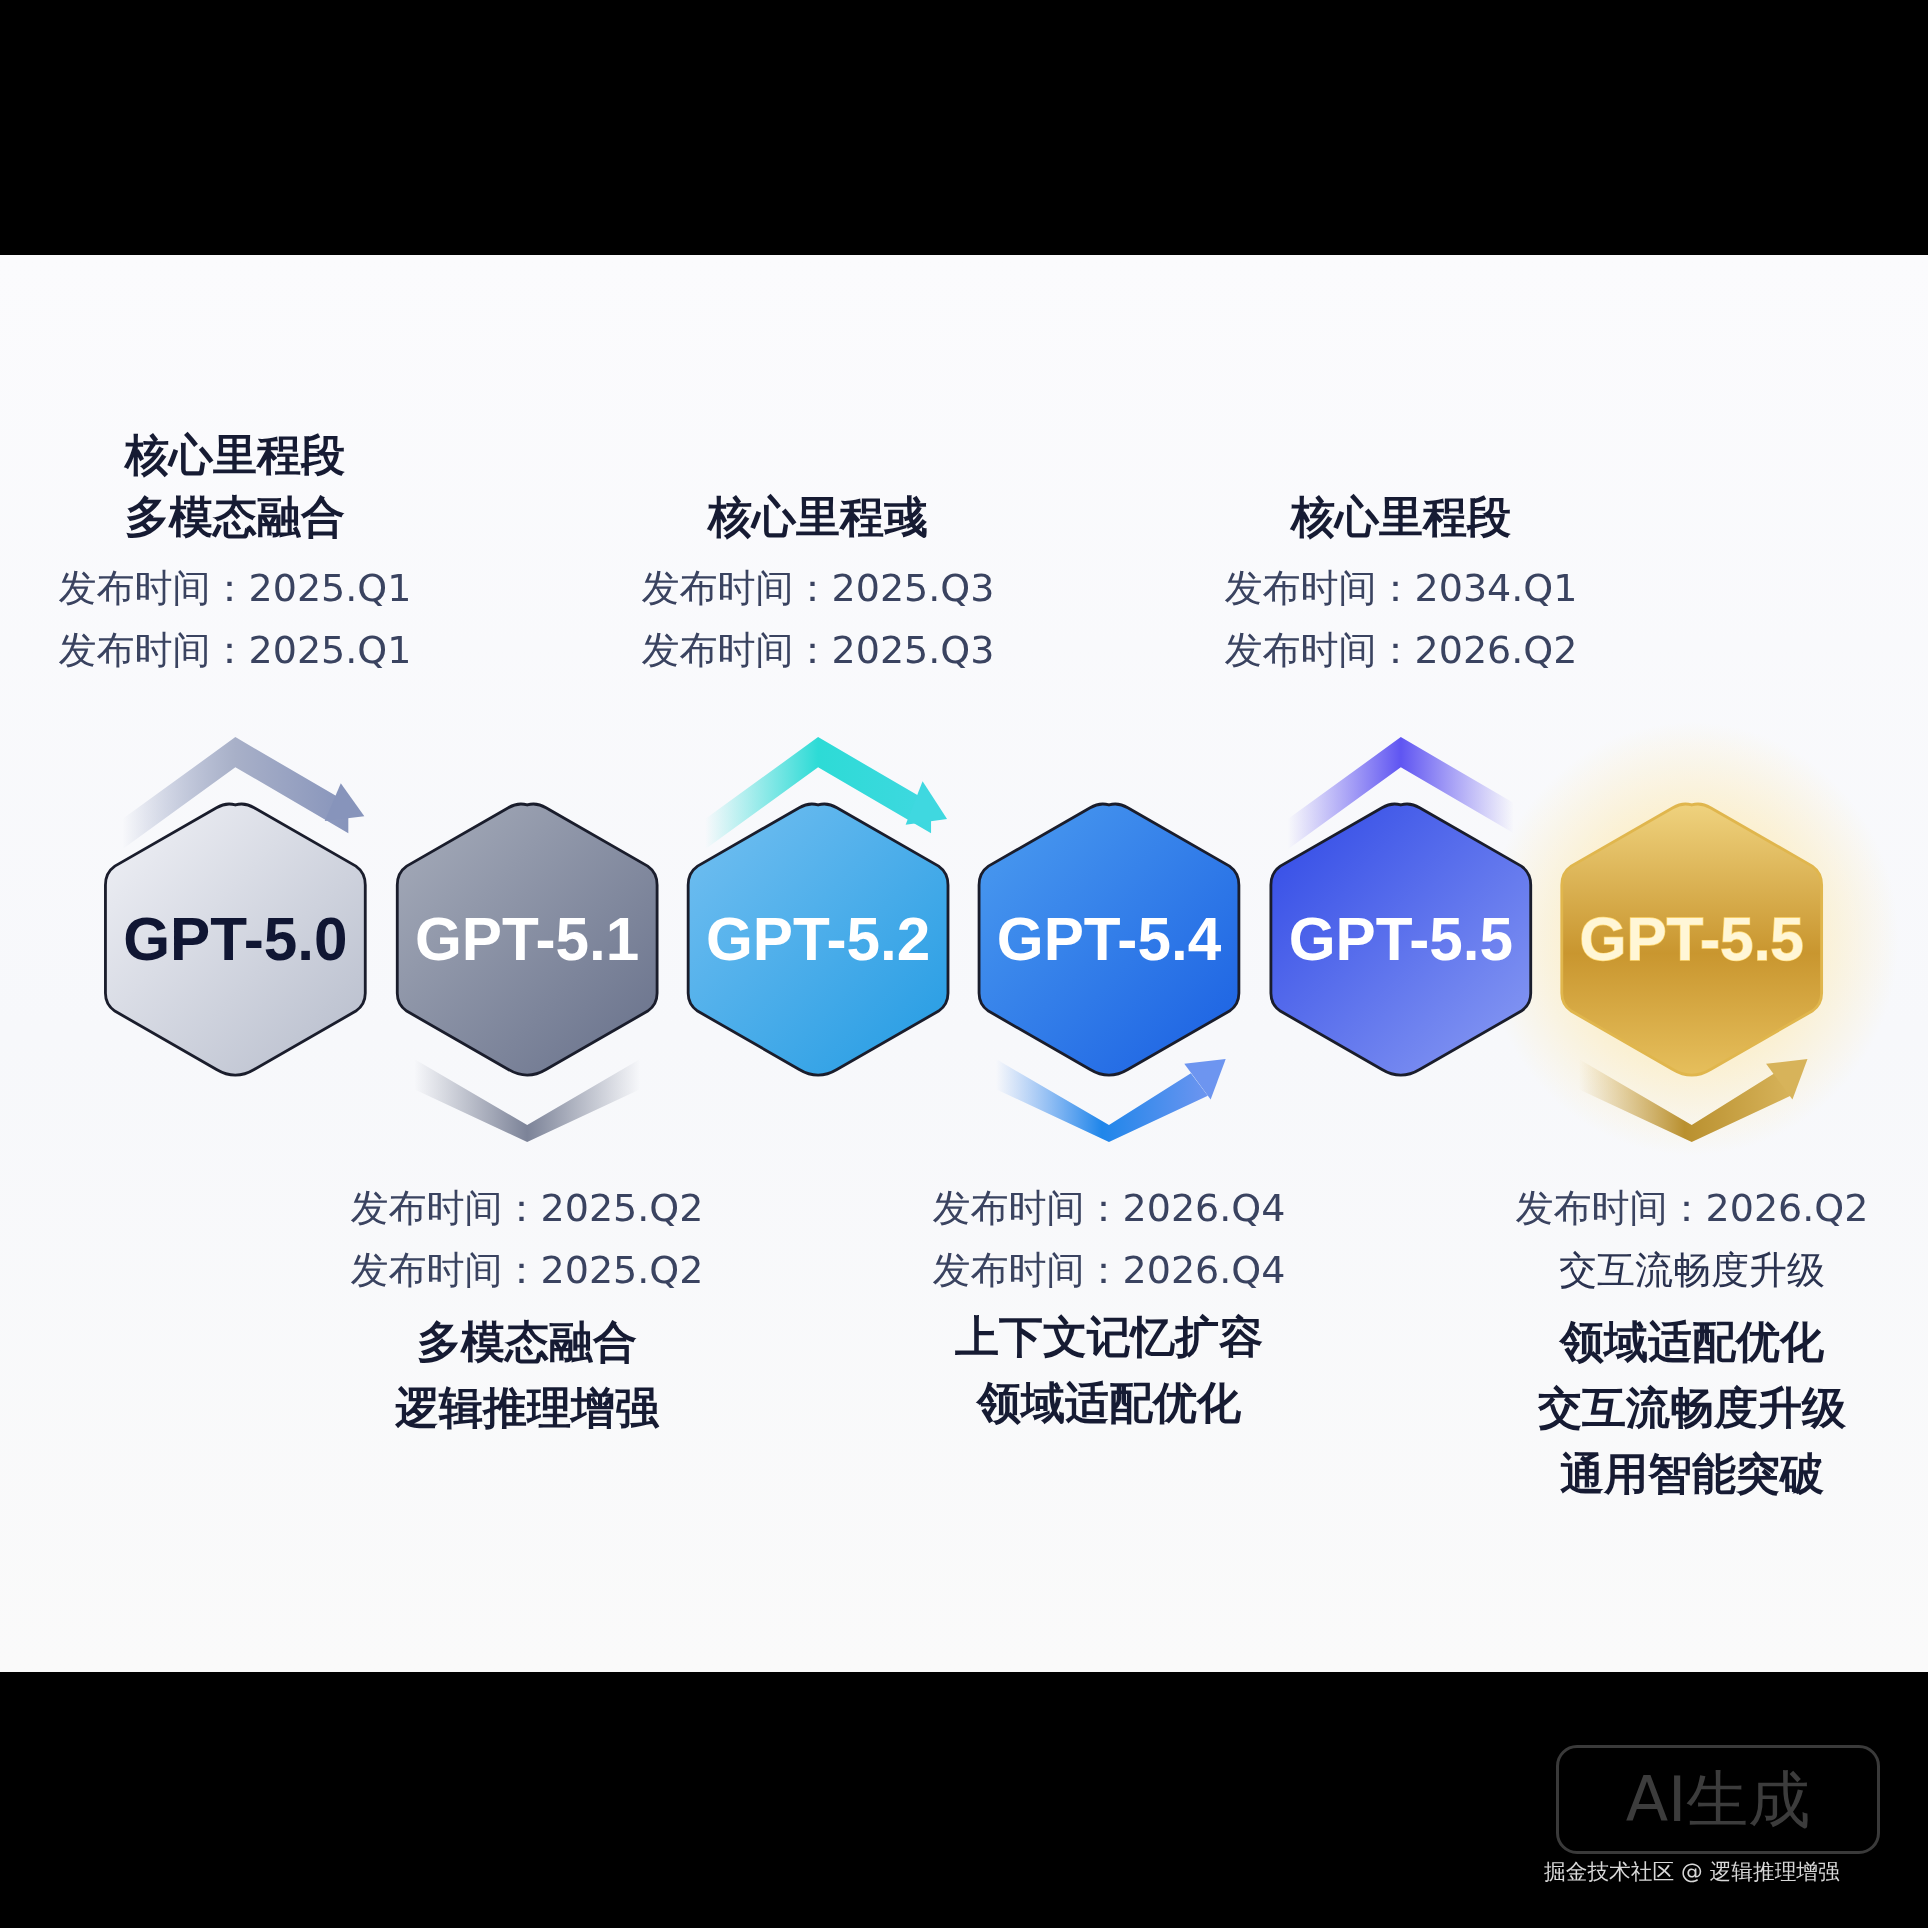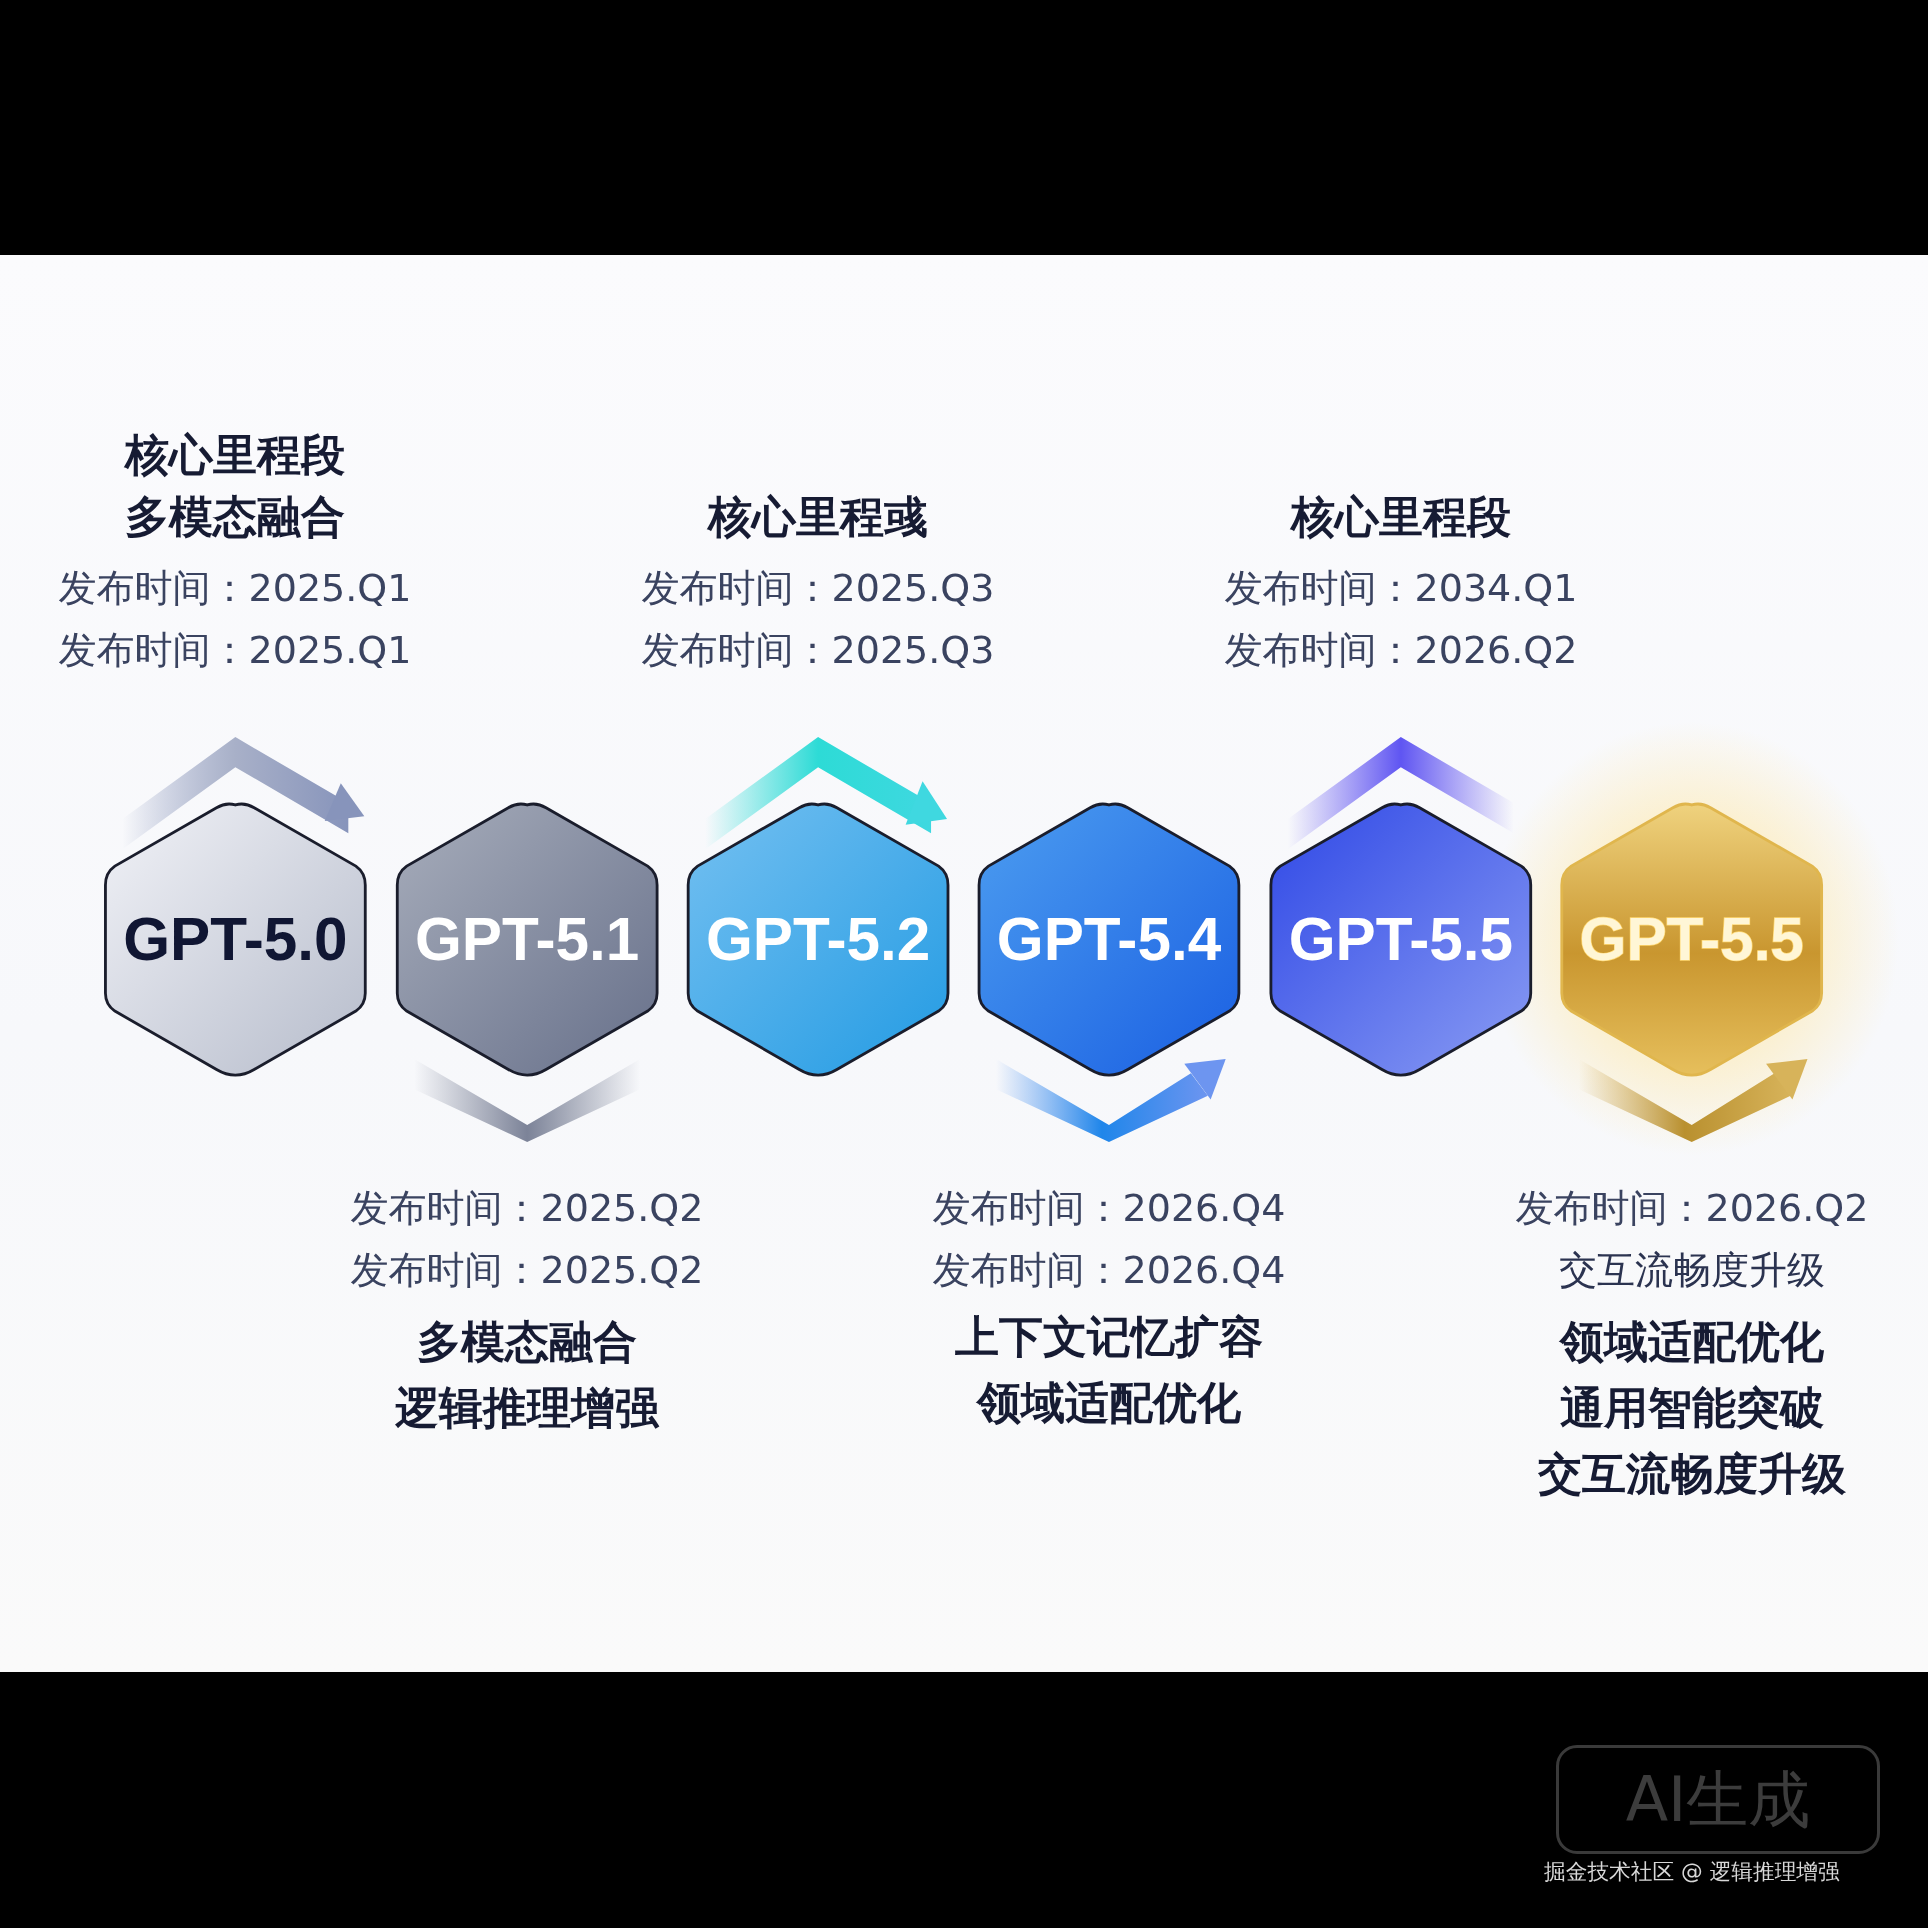--- a/index.html
+++ b/index.html
@@ -169,21 +169,21 @@
   <div class="date">发布时间：2026.Q4</div>
   <div class="date">发布时间：2026.Q4</div>
   <div class="kw" style="margin-top:3px;">上下文记忆扩容</div>
   <div class="kw">领域适配优化</div>
 </div>
 
 <div class="txt" style="left:1513px; top:1177px; width:358px;">
   <div class="date">发布时间：2026.Q2</div>
   <div class="kw-sub">交互流畅度升级</div>
   <div class="kw" style="margin-top:7.5px;">领域适配优化</div>
+  <div class="kw">交互流畅度升级</div>
   <div class="kw">通用智能突破</div>
-  <div class="kw">交互流畅度升级</div>
 </div>
 
 <div class="wm-box">
   <span class="wm-text">AI生成</span>
 </div>
 <div class="wm-credit">掘金技术社区 @ 逻辑推理增强</div>
 
 
 </body></html>

